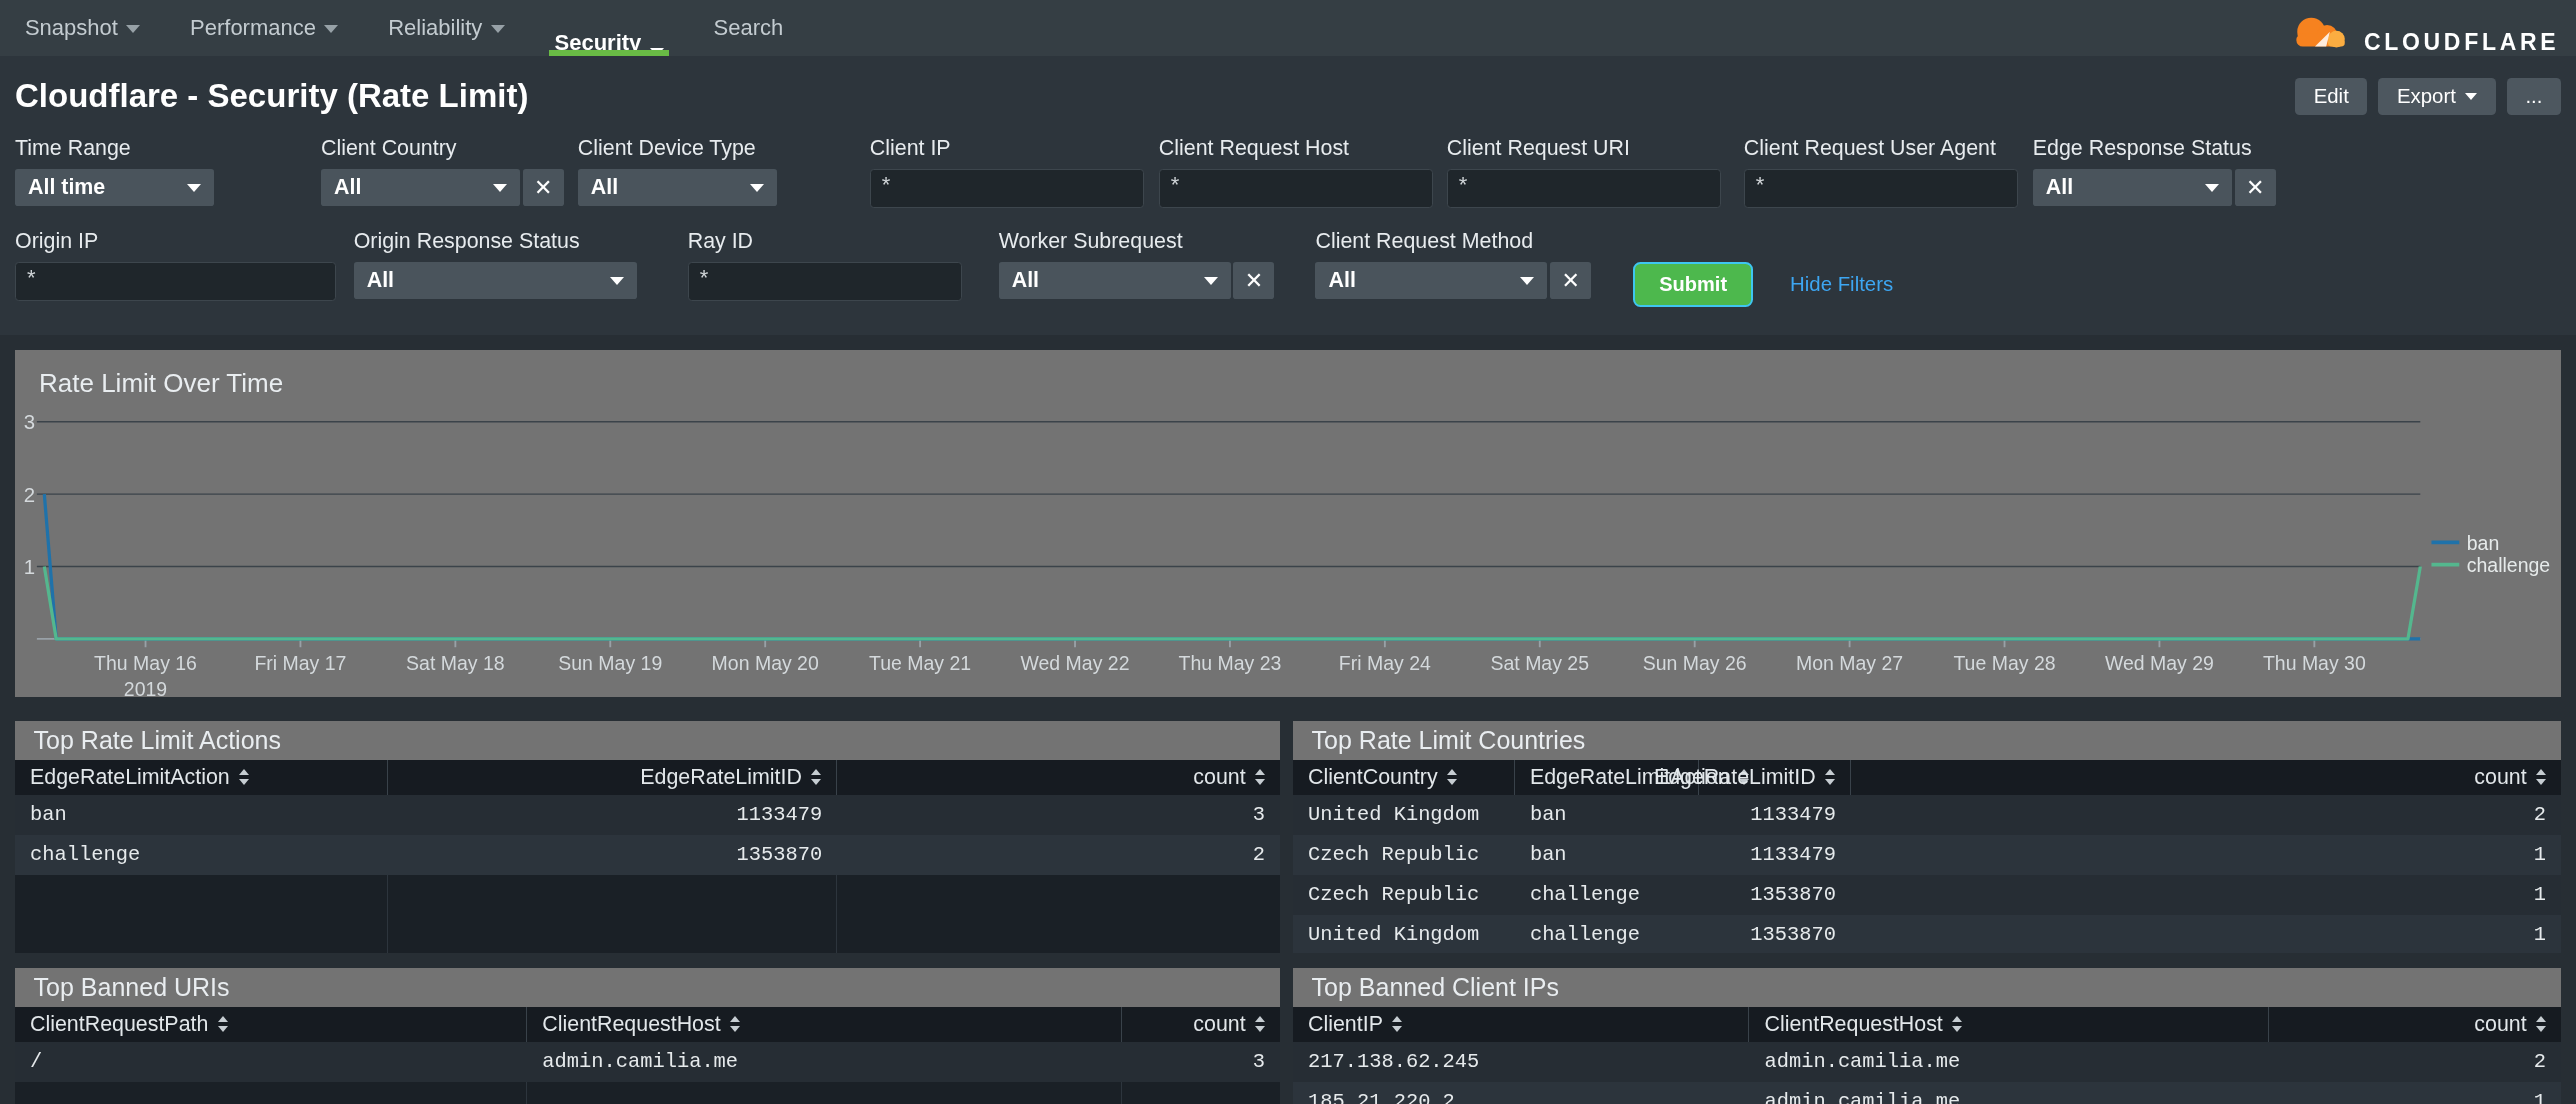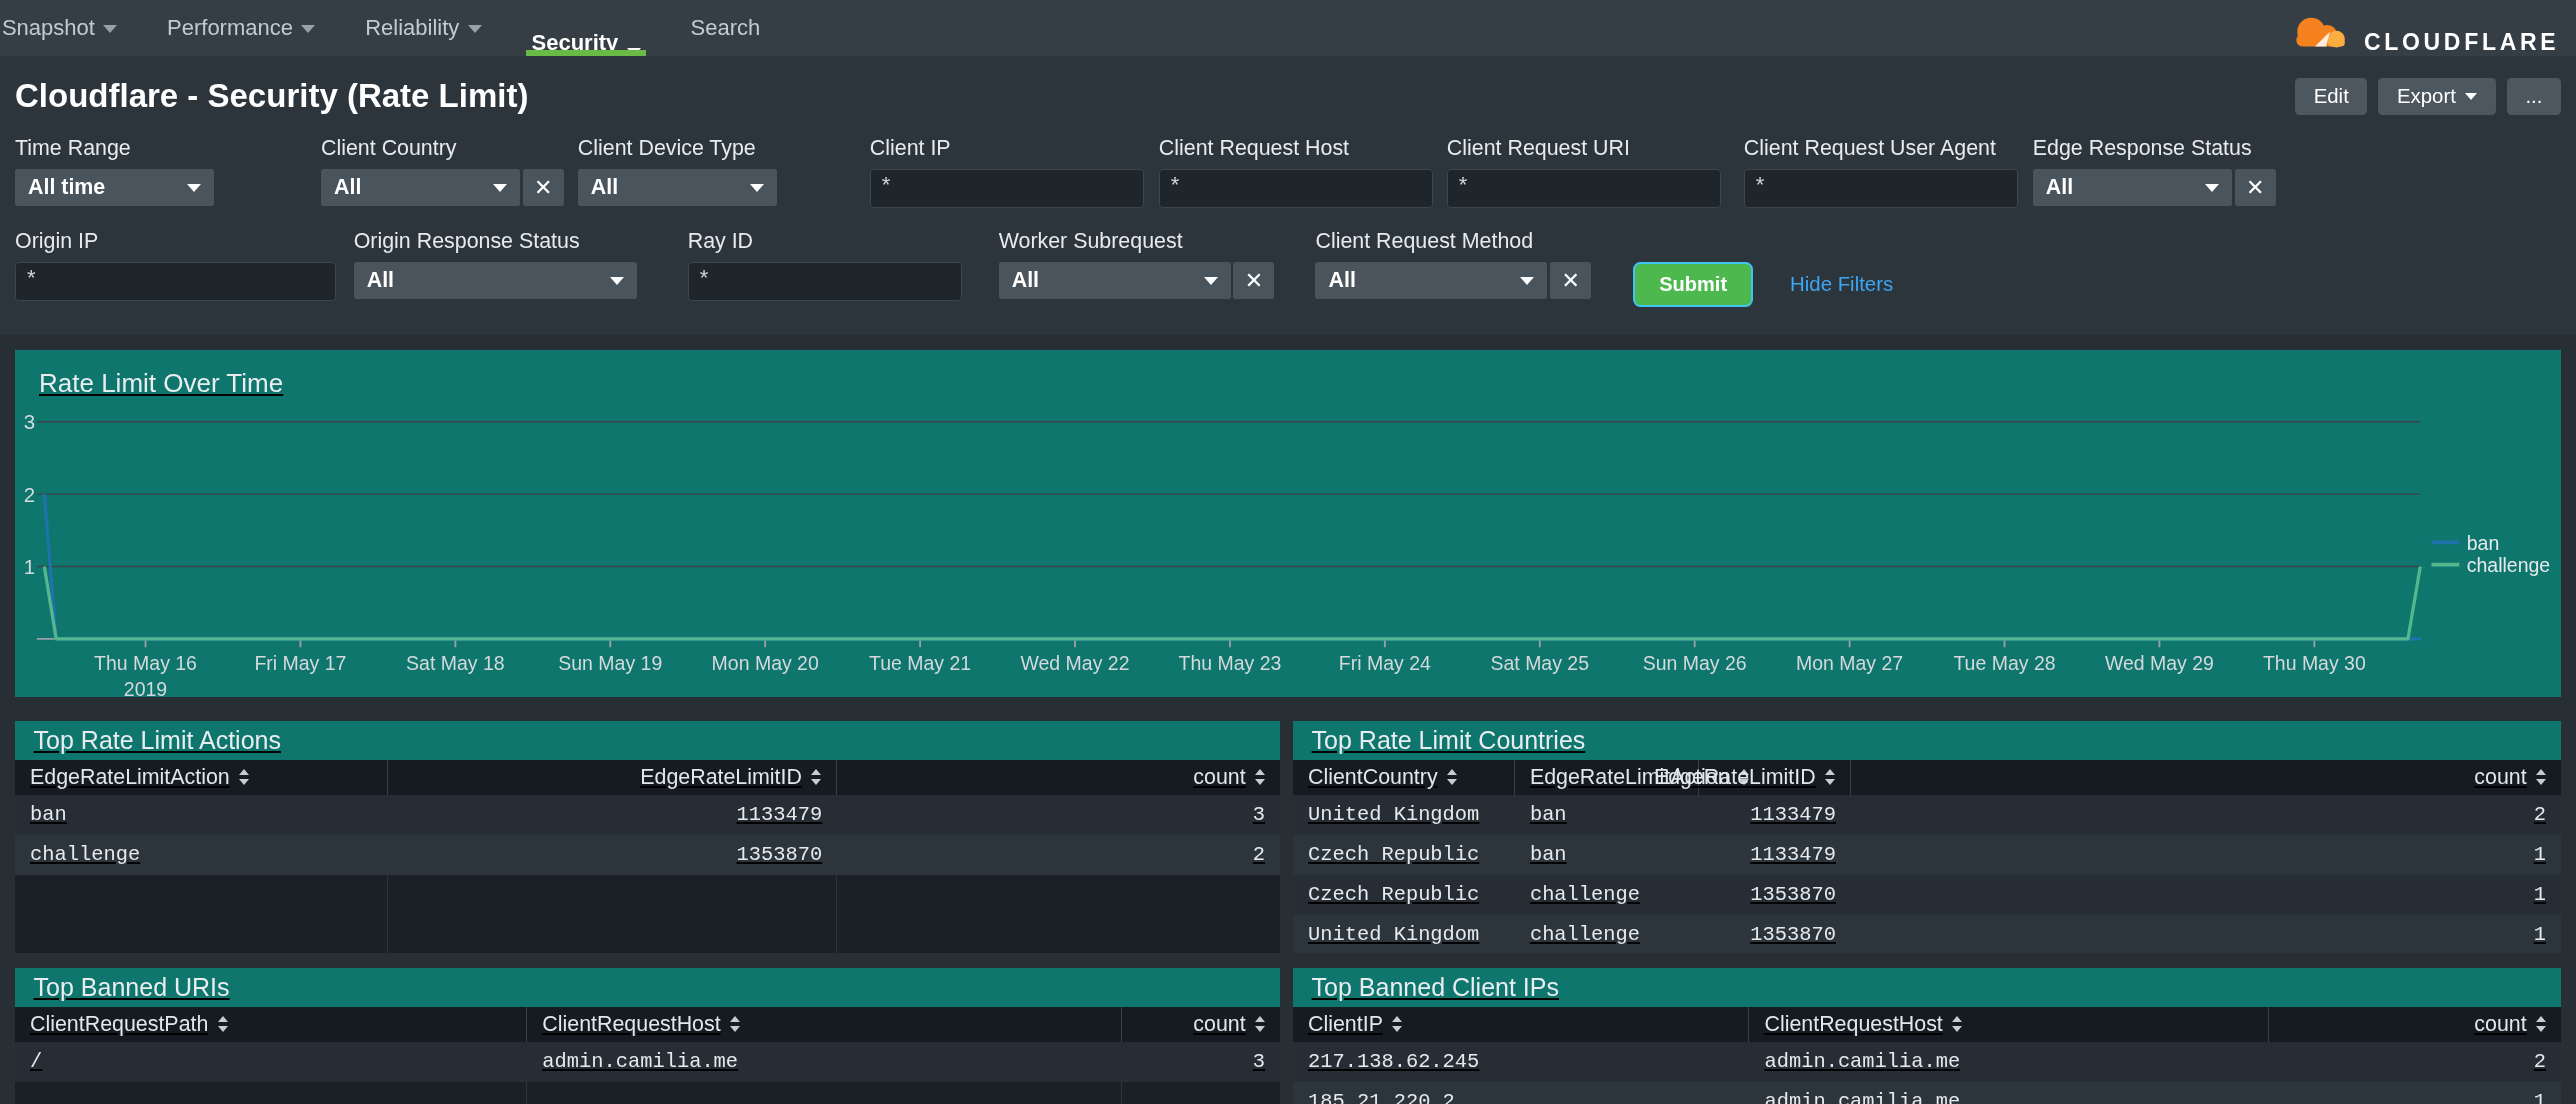--- a/index.html
+++ b/index.html
@@ -1,19 +1,19 @@
 <!DOCTYPE html>
 <html style="font-size:15px"><head>
 <meta charset="utf-8">
 <style>
   * { margin:0; padding:0; box-sizing:border-box; }
   html,body { width:2576px; height:1104px; overflow:hidden; background:#272e34;
     font-family:"Liberation Sans", sans-serif; }
   
-  .topnav { height:56px; background:#353e44; display:flex; align-items:stretch; }
+  .topnav { height:56px; background:#353e44; display:flex; align-items:stretch; padding-left:23px; }
   .nav-item { display:flex; align-items:center; gap:8.4px; padding:0 1.9px; margin-right:46px;
     color:#c3cbd0; font-size:22px; cursor:pointer; position:relative; }
   .nav-item .caret { width:0; height:0; border-left:7.4px solid transparent; border-right:7.4px solid transparent;
     border-top:8.4px solid #97a1a7; margin-top:2.8px; }
   .nav-item.active { color:#ffffff; font-weight:bold;align-items:flex-end; }
   .nav-item.active .caret { border-top-color:#ffffff; }
   .nav-item.active::after { content:""; position:absolute; left:-3.7px; right:-3.7px; bottom:0; height:5.6px; background:#69bb45; }
   .brand { margin-left:auto; display:flex; align-items:flex-end; gap:7.4px; padding-right:16.7px; }
   .brand-text { color:#ffffff; font-weight:bold; font-size:23px; letter-spacing:3.7px; }
   
@@ -35,21 +35,21 @@
   .clear-btn { background:#4a545c; width:41px; height:37px; border:none; border-radius:2.8px; color:#fff;
     font-size:22px; cursor:pointer; line-height:37px; }
   .tinput { background:#1f262b; border:1.9px solid #3d464d; border-radius:3.7px; height:39px;
     color:#cfd4d7; font-size:22px; padding:1.9px 11px 0 11px; }
   .submit-btn { background:#4db84d; border:2.8px solid #3ec6f0; border-radius:7.4px; color:#fff;
     font-weight:bold; font-size:20px; height:45px; padding:0 24px; cursor:pointer; font-family:Liberation Sans, sans-serif;
     align-self:center; margin-top:33px; }
   .hide-link { color:#3da6f2; font-size:20.4px; cursor:pointer; align-self:center; margin-top:33px; white-space:nowrap; }
   
   .content { padding:15px; }
-  .panel { background:#0f766e;text-decoration:underline; }
+  .panel { background:#737373; }
   .chart-panel { height:347px; margin-bottom:24px; }
   .chart-title { color:#e9edf0; font-size:26px; padding:18.6px 0 5.6px 24px; }
   
   .tables-row { display:flex; gap:13px; margin-bottom:15px; }
   .tables-row .left  { width:1265px; flex:none; }
   .tables-row .right { flex:1; }
   .table-panel { display:flex; flex-direction:column; overflow:hidden; }
   .rowA { height:232px; }
   .rowB { height:151px; }
   .tbl-title { color:#e9edf0; font-size:25px; line-height:39px; padding-left:18.6px; flex:none; }

